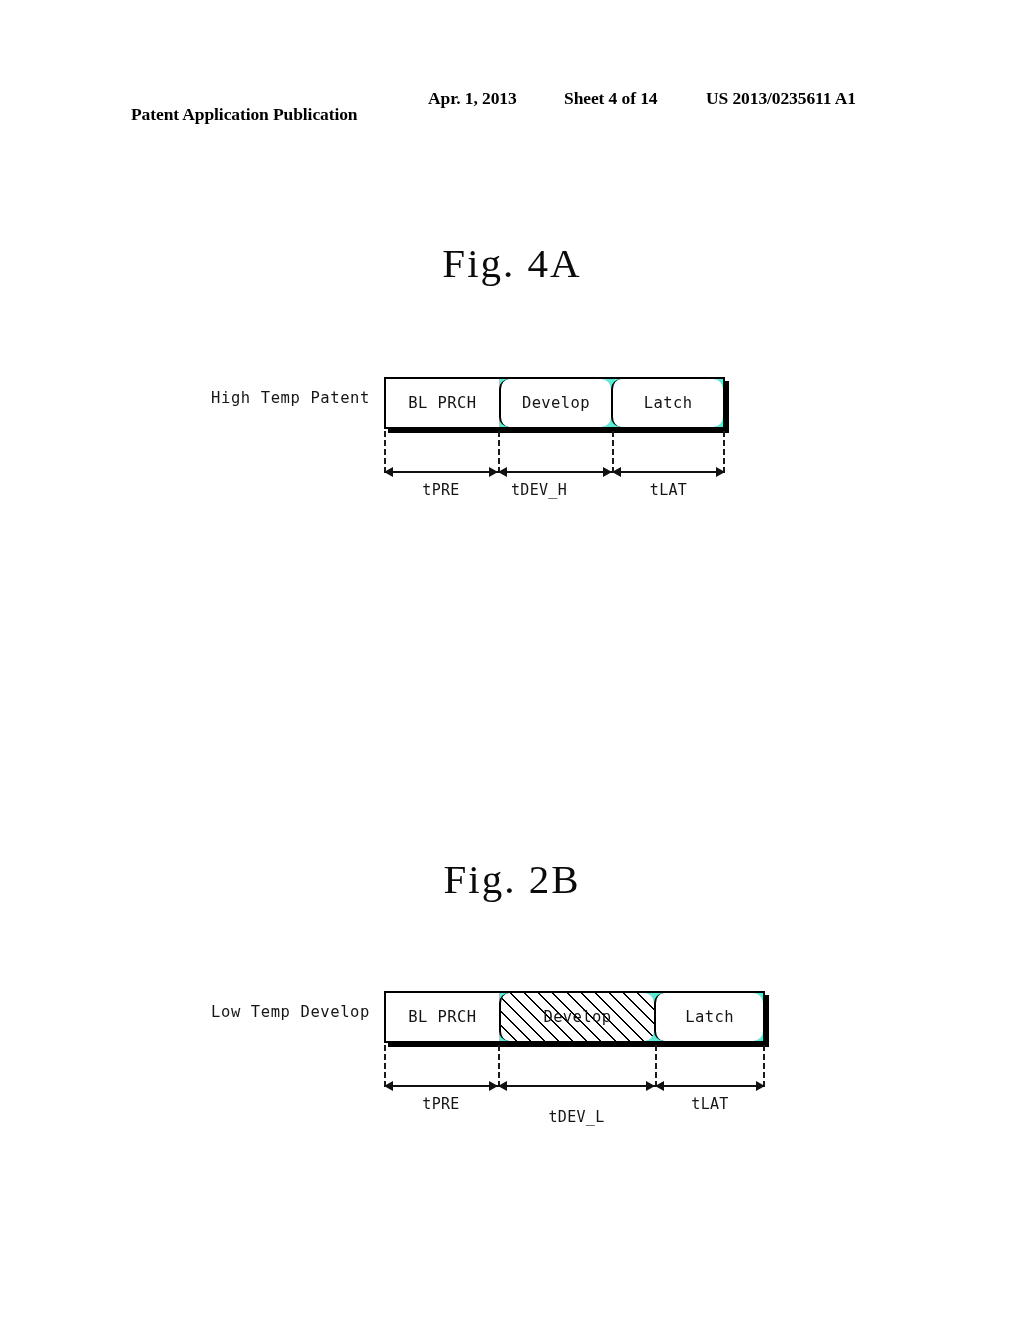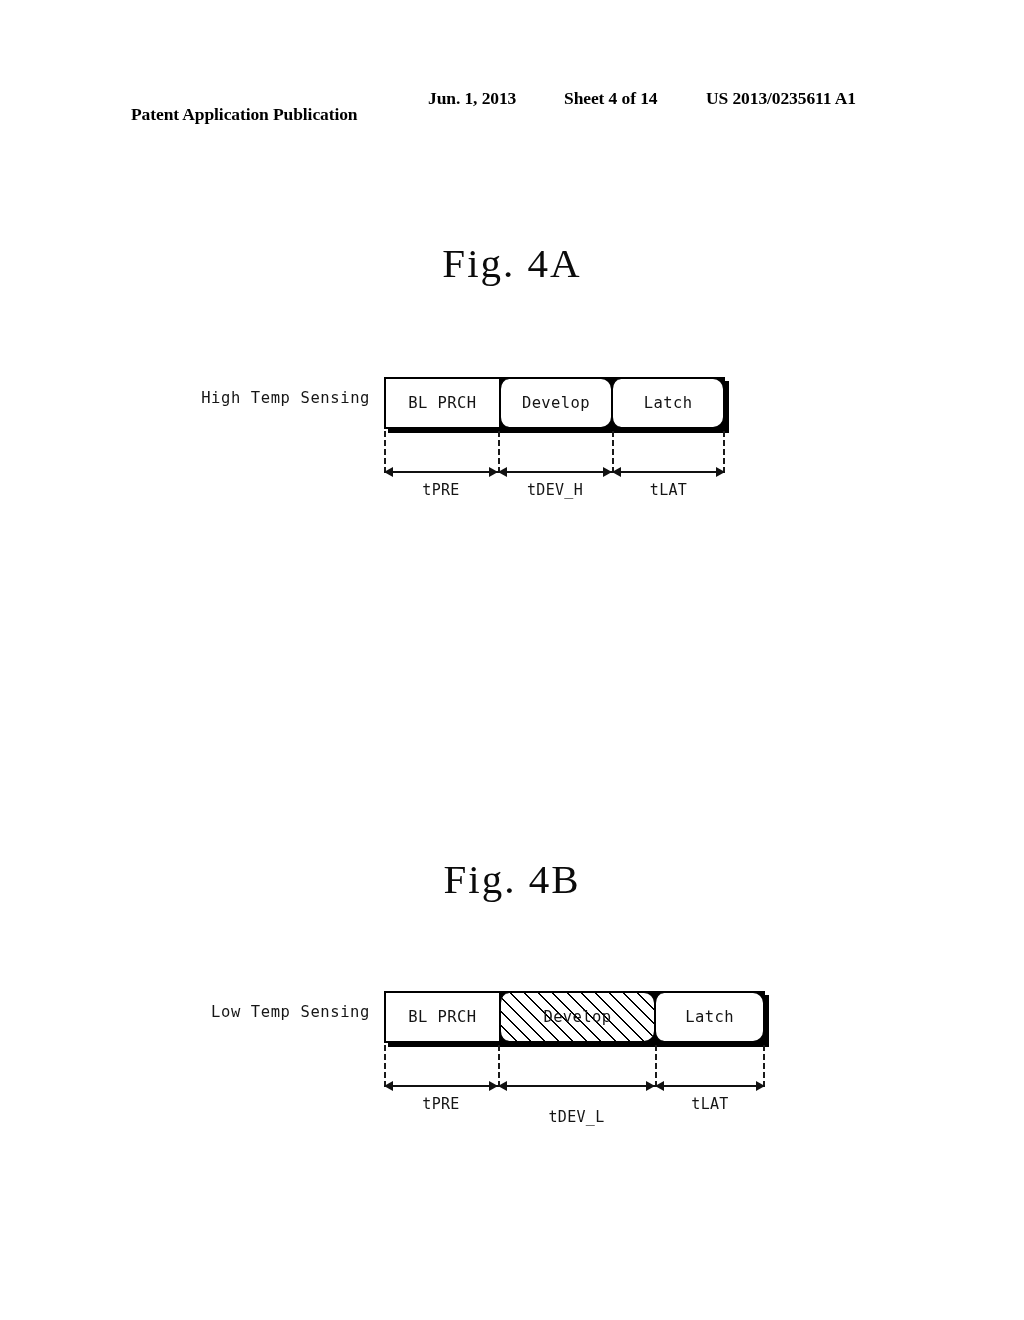--- a/index.html
+++ b/index.html
@@ -71,21 +71,21 @@
     color: #161616;
   }
 
   
   .strip {
     position: absolute;
     top: 15px;
     height: 52px;
     border: 2.5px solid #000;
     box-sizing: border-box;
-    background: #000000;
+    background: #5eead4;
     box-shadow: 4px 4px 0 0 #000;
     display: flex;
   }
   .figure.a .strip { left: 384px; width: 341px; }
   .figure.b .strip { left: 384px; width: 381px; }
 
   .phase {
     position: relative;
     box-sizing: border-box;
     height: 100%;
@@ -169,28 +169,28 @@
     letter-spacing: 0.3px;
     white-space: nowrap;
     color: #151515;
   }
 </style>
 </head>
 <body>
 
 <div class="page-header">
   <span class="hdr-pub">Patent Application Publication</span>
-  <span class="hdr-date">Jun. 1, 2013</span>
+  <span class="hdr-date">Apr. 1, 2013</span>
   <span class="hdr-sheet">Sheet 4 of 14</span>
   <span class="hdr-num">US 2013/0235611 A1</span>
 </div>
 
 <div class="fig-title a">Fig.  4A</div>
 <div class="figure a">
-  <div class="row-label">High Temp Sensing</div>
+  <div class="row-label">High Temp Patent</div>
   <div class="strip">
       <div class="phase" style="width: 114px;">
         <span class="phase-text">BL PRCH</span>
       </div>
       <div class="phase" style="width: 114px;">
         <span class="phase-text">Develop</span>
       </div>
       <div class="phase" style="width: 113px;">
         <span class="phase-text">Latch</span>
       </div>
@@ -204,33 +204,33 @@
         <div class="bar"></div>
         <div class="ah left"></div>
         <div class="ah right"></div>
       </div>
       <div class="dimlabel" style="left: 0px; width: 114px;">tPRE</div>
       <div class="dimline" style="left: 114px; width: 114px;">
         <div class="bar"></div>
         <div class="ah left"></div>
         <div class="ah right"></div>
       </div>
-      <div class="dimlabel" style="left: 114px; width: 114px;">tDEV_H</div>
+      <div class="dimlabel" style="left: 98px; width: 114px;">tDEV_H</div>
       <div class="dimline" style="left: 228px; width: 113px;">
         <div class="bar"></div>
         <div class="ah left"></div>
         <div class="ah right"></div>
       </div>
       <div class="dimlabel" style="left: 228px; width: 113px;">tLAT</div>
     </div>
 </div>
 
-<div class="fig-title b">Fig.  4B</div>
+<div class="fig-title b">Fig.  2B</div>
 <div class="figure b">
-  <div class="row-label">Low Temp Sensing</div>
+  <div class="row-label">Low Temp Develop</div>
   <div class="strip">
       <div class="phase" style="width: 114px;">
         <span class="phase-text">BL PRCH</span>
       </div>
       <div class="phase hatched" style="width: 157px;">
         <div class="hatch-fill"></div>
         <span class="phase-text">Develop</span>
       </div>
       <div class="phase" style="width: 110px;">
         <span class="phase-text">Latch</span>

